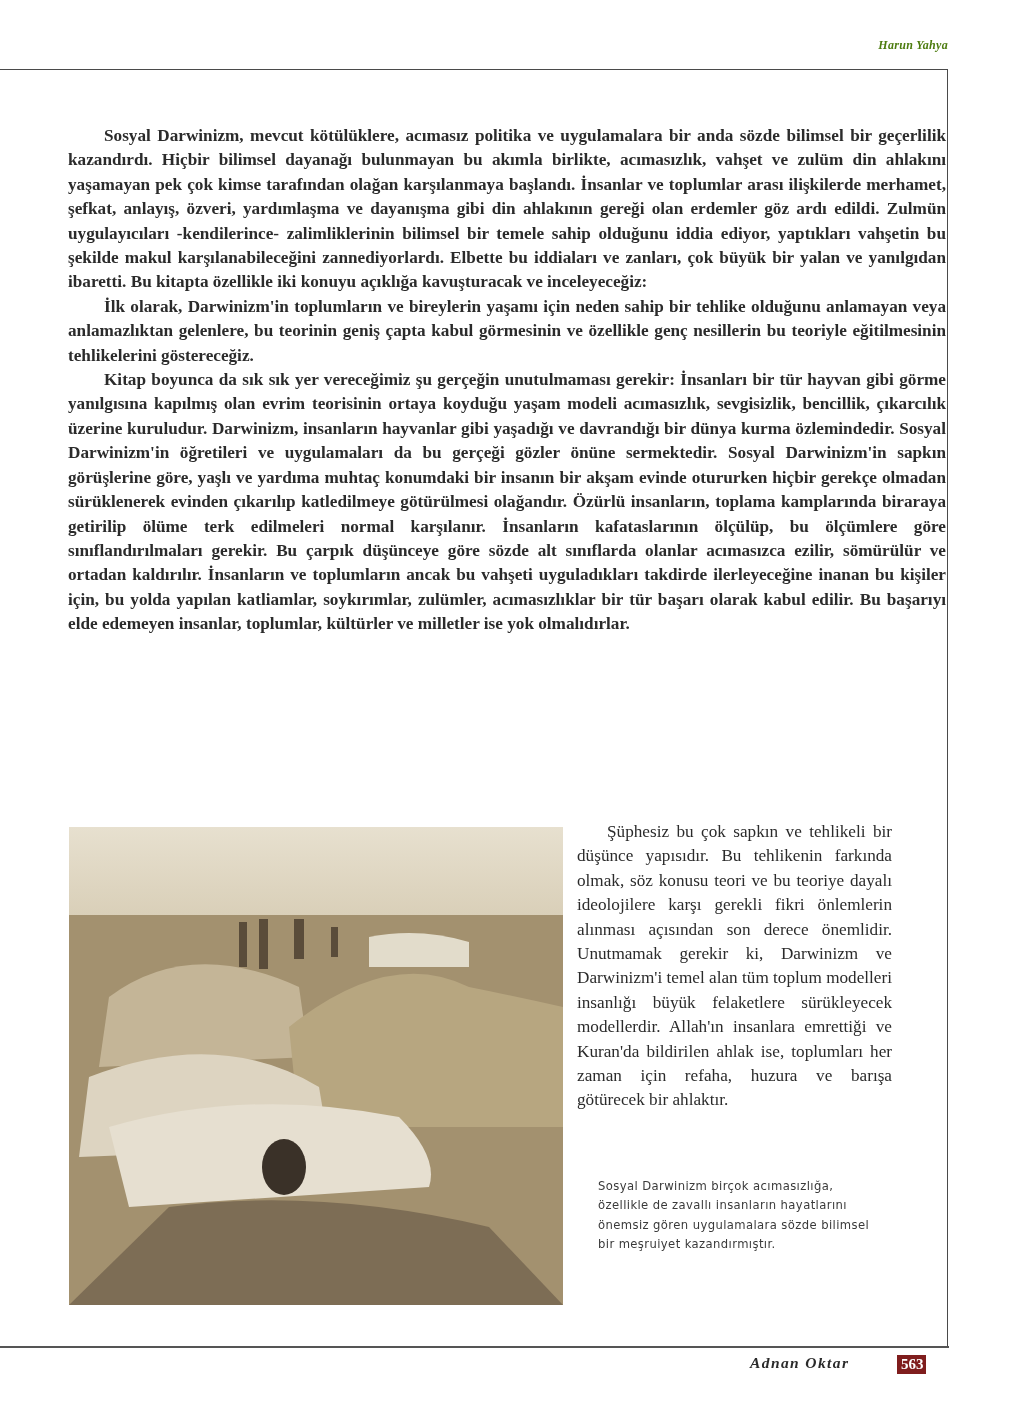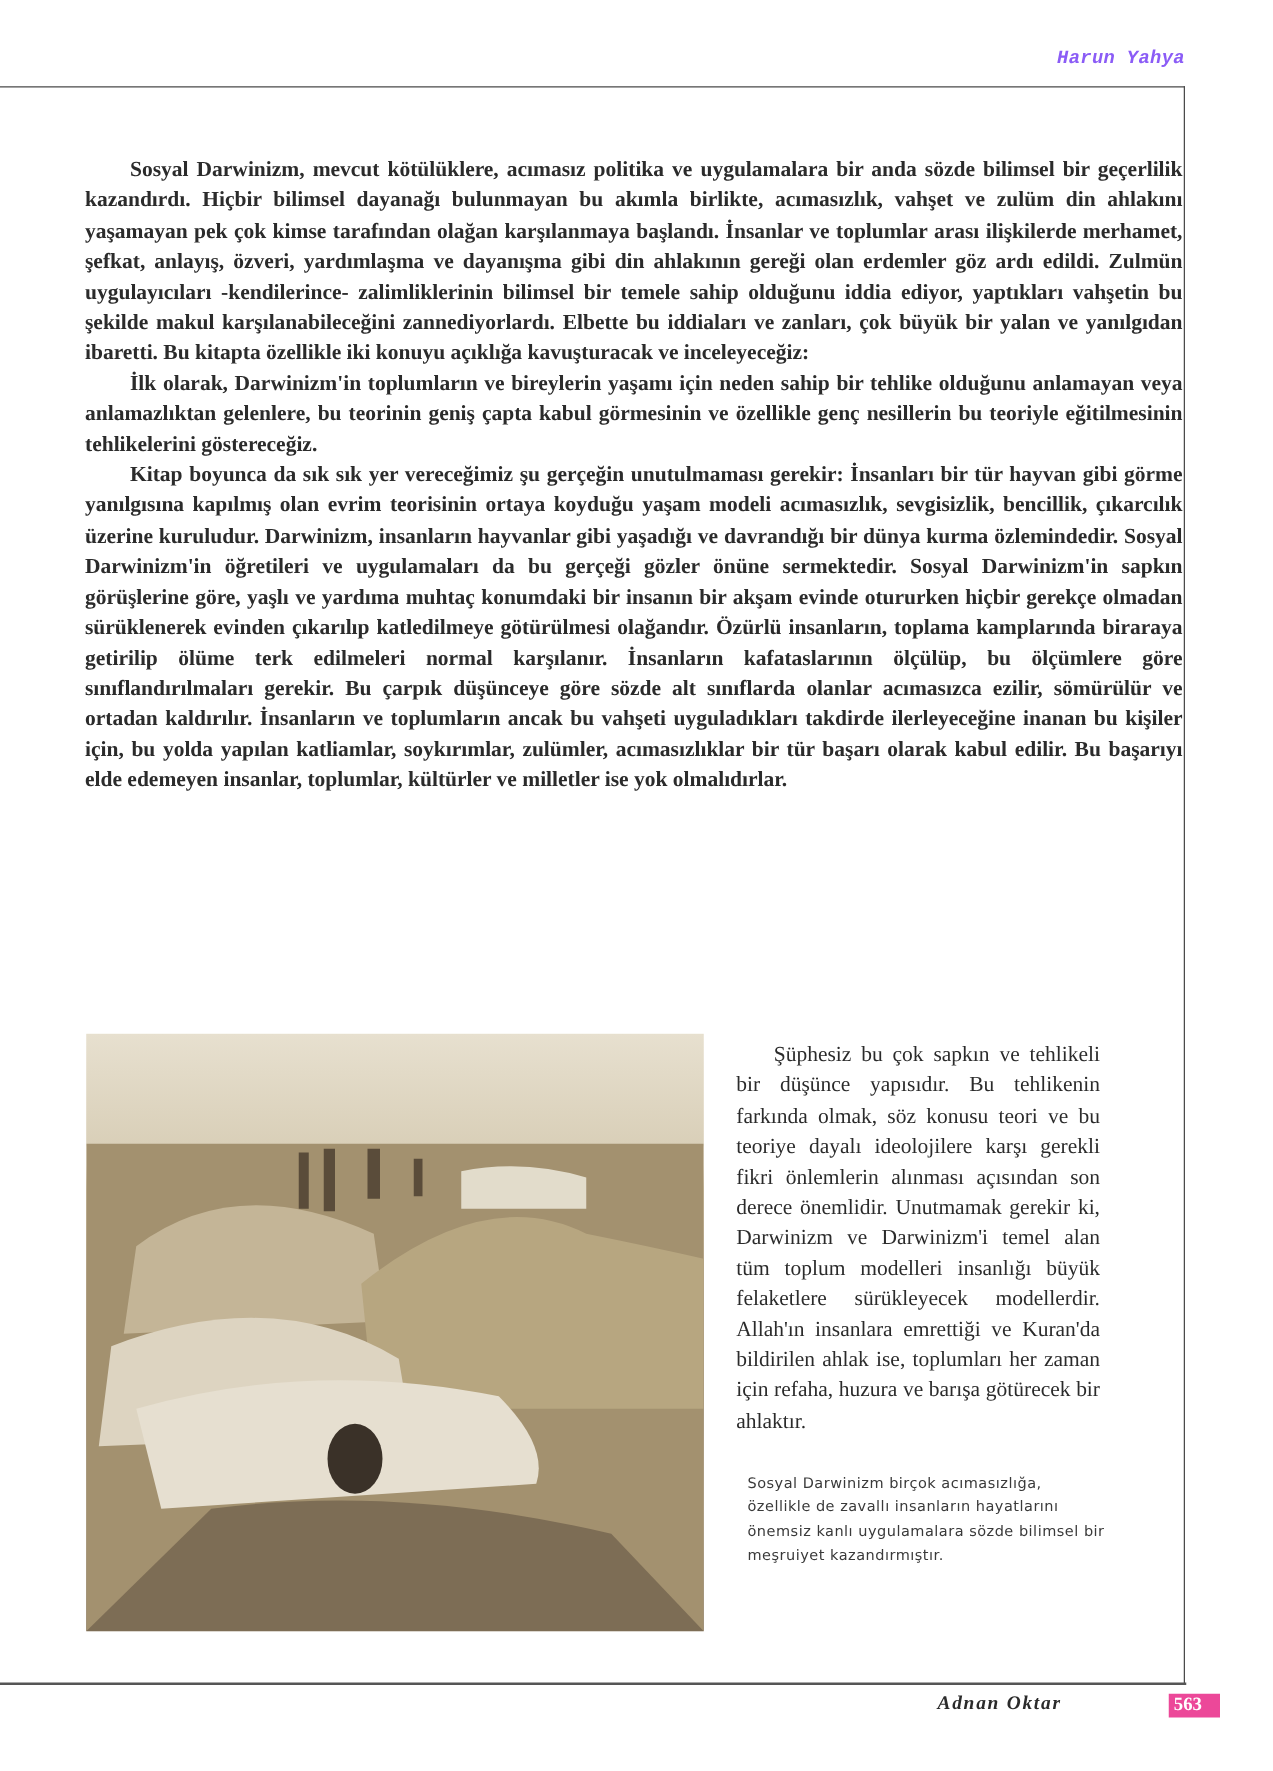--- a/index.html
+++ b/index.html
@@ -1,40 +1,40 @@
 <!DOCTYPE html>
 <html><head>
 <meta charset="utf-8">
 <style>
   html, body { margin:0; padding:0; background:#ffffff; }
   body { width:1018px; height:1417px; position:relative; overflow:hidden;
          font-family:"DejaVu Serif", "Liberation Serif", serif; color:#2a2a2a; }
-  .running-head { position:absolute; top:38px; right:70px; font-family:Liberation Mono, monospace;
-                  font-style:italic; font-weight:bold; font-size:15px; color:#8b5cf6; letter-spacing:0.3px; }
+  .running-head { position:absolute; top:38px; right:70px; font-family:Liberation Serif, serif;
+                  font-style:italic; font-weight:bold; font-size:12px; color:#4d7c0f; letter-spacing:0.3px; }
   .frame-top { position:absolute; left:0; top:69px; width:948px; height:0; border-top:1.5px solid #4a4a4a; }
   .frame-right { position:absolute; left:947px; top:69px; width:0; height:1278px; border-left:1.5px solid #4a4a4a; }
   .frame-bottom { position:absolute; left:0; top:1346px; width:949px; height:0; border-top:2px solid #555; }
   .body-text { position:absolute; left:68px; top:124px; width:878px; font-family:"Liberation Serif", serif;
                font-size:17.2px; line-height:24.4px; color:#2b2b2b; text-align:justify; }
   .para { margin:0; text-indent:0; }
   .para.indent { text-indent:36px;font-weight:bold; }
   .para.first { text-indent:0; }
   .photo { position:absolute; left:69px; top:827px; width:494px; height:478px; overflow:hidden;
            background: linear-gradient(#ece6d8 0%, #ddd3bd 22%, #bfae8a 26%, #a89473 40%, #8c7a5c 60%, #9b8a6b 80%, #7f6f55 100%); }
   .photo svg { width:100%; height:100%; display:block; }
   .side-text { position:absolute; left:577px; top:820px; width:315px; font-family:"Liberation Serif", serif;
                font-size:17.2px; line-height:24.4px; color:#2b2b2b; text-align:justify; }
-  .side-text p { margin:12px; text-indent:30px; }
+  .side-text p { margin:0; text-indent:30px; }
   .caption { position:absolute; left:598px; top:1177px; width:290px; font-family:"DejaVu Sans", sans-serif;
              font-size:11.6px; line-height:19.3px; color:#3a3a3a; letter-spacing:0.4px; }
   .footer-author { position:absolute; left:750px; top:1354px; font-family:"Liberation Serif", serif;
                    font-style:italic; font-weight:bold; font-size:15.5px; color:#2b2b2b; letter-spacing:1.4px; }
-  .page-number { position:absolute; left:897px; top:1355px; width:41px; height:19px; background:#ec4899; color:#ffffff;
+  .page-number { position:absolute; left:897px; top:1355px; width:29px; height:19px; background:#7f1d1d; color:#ffffff;
                  font-family:"Liberation Serif", serif; font-weight:bold; font-size:15px; line-height:19px;
-                 padding-left:4px; box-sizing:border-box;margin-left:38px; }
+                 padding-left:4px; box-sizing:border-box; }
 </style>
 </head>
 <body>
 
 <div class="running-head">Harun Yahya</div>
 
 <div class="frame-top"></div>
 <div class="frame-right"></div>
 <div class="frame-bottom"></div>
 
@@ -67,16 +67,16 @@
       <rect x="225" y="92" width="10" height="40"></rect>
       <rect x="262" y="100" width="7" height="30"></rect>
     </g>
   </svg>
 </div>
 
 <div class="side-text">
   <p>Şüphesiz bu çok sapkın ve tehlikeli bir düşünce yapısıdır. Bu tehlikenin farkında olmak, söz konusu teori ve bu teoriye dayalı ideolojilere karşı gerekli fikri önlemlerin alınması açısından son derece önemlidir. Unutmamak gerekir ki, Darwinizm ve Darwinizm'i temel alan tüm toplum modelleri insanlığı büyük felaketlere sürükleyecek modellerdir. Allah'ın insanlara emrettiği ve Kuran'da bildirilen ahlak ise, toplumları her zaman için refaha, huzura ve barışa götürecek bir ahlaktır.</p>
 </div>
 
-<div class="caption">Sosyal Darwinizm birçok acımasızlığa, özellikle de zavallı insanların hayatlarını önemsiz kanlı uygulamalara sözde bilimsel bir meşruiyet kazandırmıştır.</div>
+<div class="caption">Sosyal Darwinizm birçok acımasızlığa, özellikle de zavallı insanların hayatlarını önemsiz gören uygulamalara sözde bilimsel bir meşruiyet kazandırmıştır.</div>
 
 <div class="footer-author">Adnan Oktar</div>
 <div class="page-number">563</div>
 
 </body></html>

